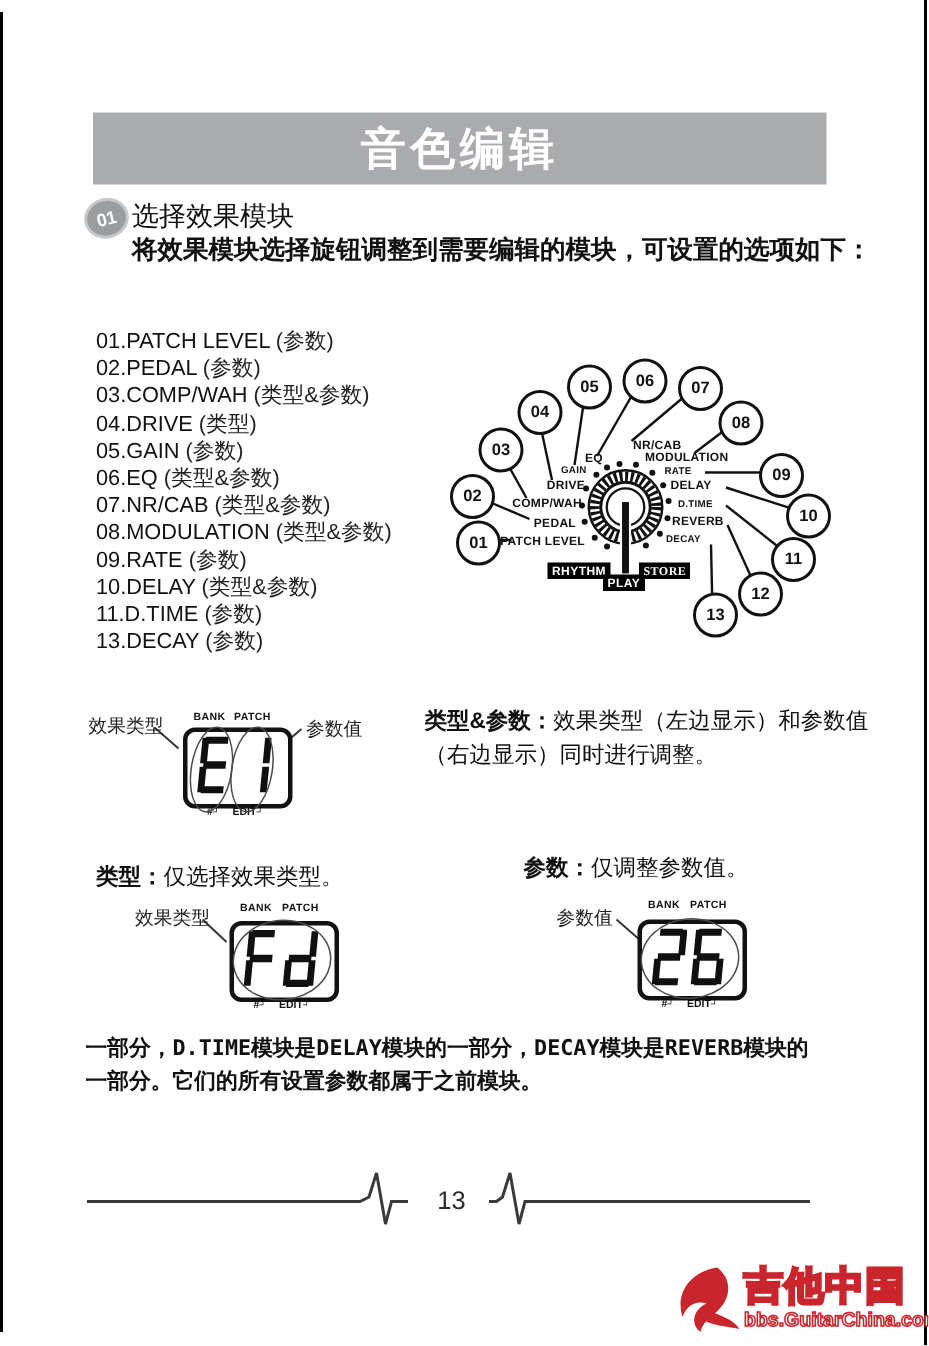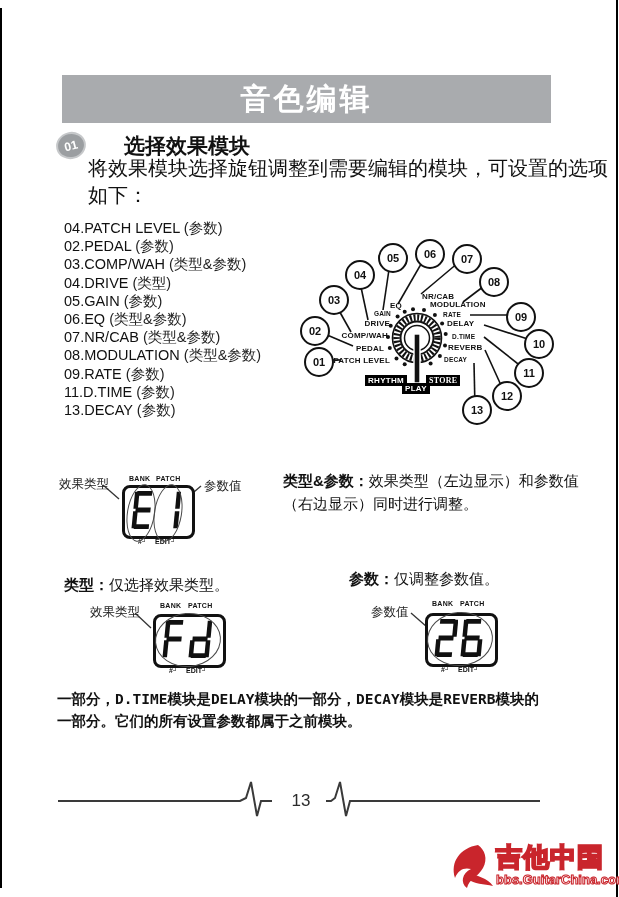--- a/index.html
+++ b/index.html
@@ -5,22 +5,22 @@
   html,body{margin:0;padding:0;background:#fff;}
   .page{position:relative;width:619px;height:897px;background:#fff;overflow:hidden;
         font-family:"Liberation Sans",sans-serif;color:#111;}
   .edge{position:absolute;background:#000;}
   .header-bar{position:absolute;left:62px;top:75px;width:489px;height:48px;background:#a9abae;
               display:flex;align-items:center;justify-content:center;}
   .header-bar .t{color:#fff;font-size:30px;font-weight:bold;letter-spacing:3px;}
   .badge01{position:absolute;left:56px;top:132px;width:26px;height:23px;background:#9b9ea1;
            border:2px solid #c6c8ca;border-radius:50%;color:#fff;font-size:12px;font-weight:bold;
            display:flex;align-items:center;justify-content:center;transform:rotate(-14deg);}
-  .sec-title{position:absolute;left:88px;top:132px;font-size:21px;font-weight:bold;margin-left:36px;}
-  .sec-intro{position:absolute;left:88px;top:155px;font-size:20px;font-weight:normal;}
+  .sec-title{position:absolute;left:88px;top:132px;font-size:18px;font-weight:normal;}
+  .sec-intro{position:absolute;left:88px;top:155px;font-size:17px;font-weight:bold;}
   .module-list{position:absolute;left:64px;top:219px;list-style:none;margin:0;padding:0;}
   .module-list li{font-size:14.5px;line-height:18.2px;white-space:nowrap;}
   .module-list .mode{font-weight:normal;color:#1f1f1f;}
   
   .diagram{position:absolute;left:295px;top:230px;width:270px;height:200px;}
   .diagram svg.base{position:absolute;left:0;top:0;z-index:0;}
   .co-circle{position:absolute;width:26px;height:26px;border:2.6px solid #111;border-radius:50%;
              background:#fff;z-index:2;display:flex;align-items:center;justify-content:center;
              font-size:11px;font-weight:bold;}
   .klabel{position:absolute;font-weight:bold;font-size:8px;white-space:nowrap;z-index:1;letter-spacing:0.2px;}
@@ -60,29 +60,30 @@
 
   <div class="header-bar">
     <span class="t">音色编辑</span>
   </div>
 
   <div class="badge01">01</div>
   <div class="sec-title">选择效果模块</div>
   <div class="sec-intro">将效果模块选择旋钮调整到需要编辑的模块，可设置的选项如下：</div>
 
   <ul class="module-list">
-    <li><span>04.PATCH LEVEL</span> <span class="mode">(参数)</span></li>
+    <li><span>01.PATCH LEVEL</span> <span class="mode">(参数)</span></li>
     <li><span>02.PEDAL</span> <span class="mode">(参数)</span></li>
     <li><span>03.COMP/WAH</span> <span class="mode">(类型&amp;参数)</span></li>
     <li><span>04.DRIVE</span> <span class="mode">(类型)</span></li>
     <li><span>05.GAIN</span> <span class="mode">(参数)</span></li>
     <li><span>06.EQ</span> <span class="mode">(类型&amp;参数)</span></li>
     <li><span>07.NR/CAB</span> <span class="mode">(类型&amp;参数)</span></li>
     <li><span>08.MODULATION</span> <span class="mode">(类型&amp;参数)</span></li>
     <li><span>09.RATE</span> <span class="mode">(参数)</span></li>
+    <li><span>10.DELAY</span> <span class="mode">(类型&amp;参数)</span></li>
     <li><span>11.D.TIME</span> <span class="mode">(参数)</span></li>
     <li><span>13.DECAY</span> <span class="mode">(参数)</span></li>
   </ul>
 
   <div class="diagram">
     <svg class="base" width="270" height="200" viewBox="0 0 270 200">
       <g stroke="#111" stroke-width="1.6">
         <line x1="22" y1="130" x2="46" y2="130"></line>
         <line x1="18" y1="99" x2="58" y2="116"></line>
         <line x1="37" y1="68" x2="56" y2="102"></line>

